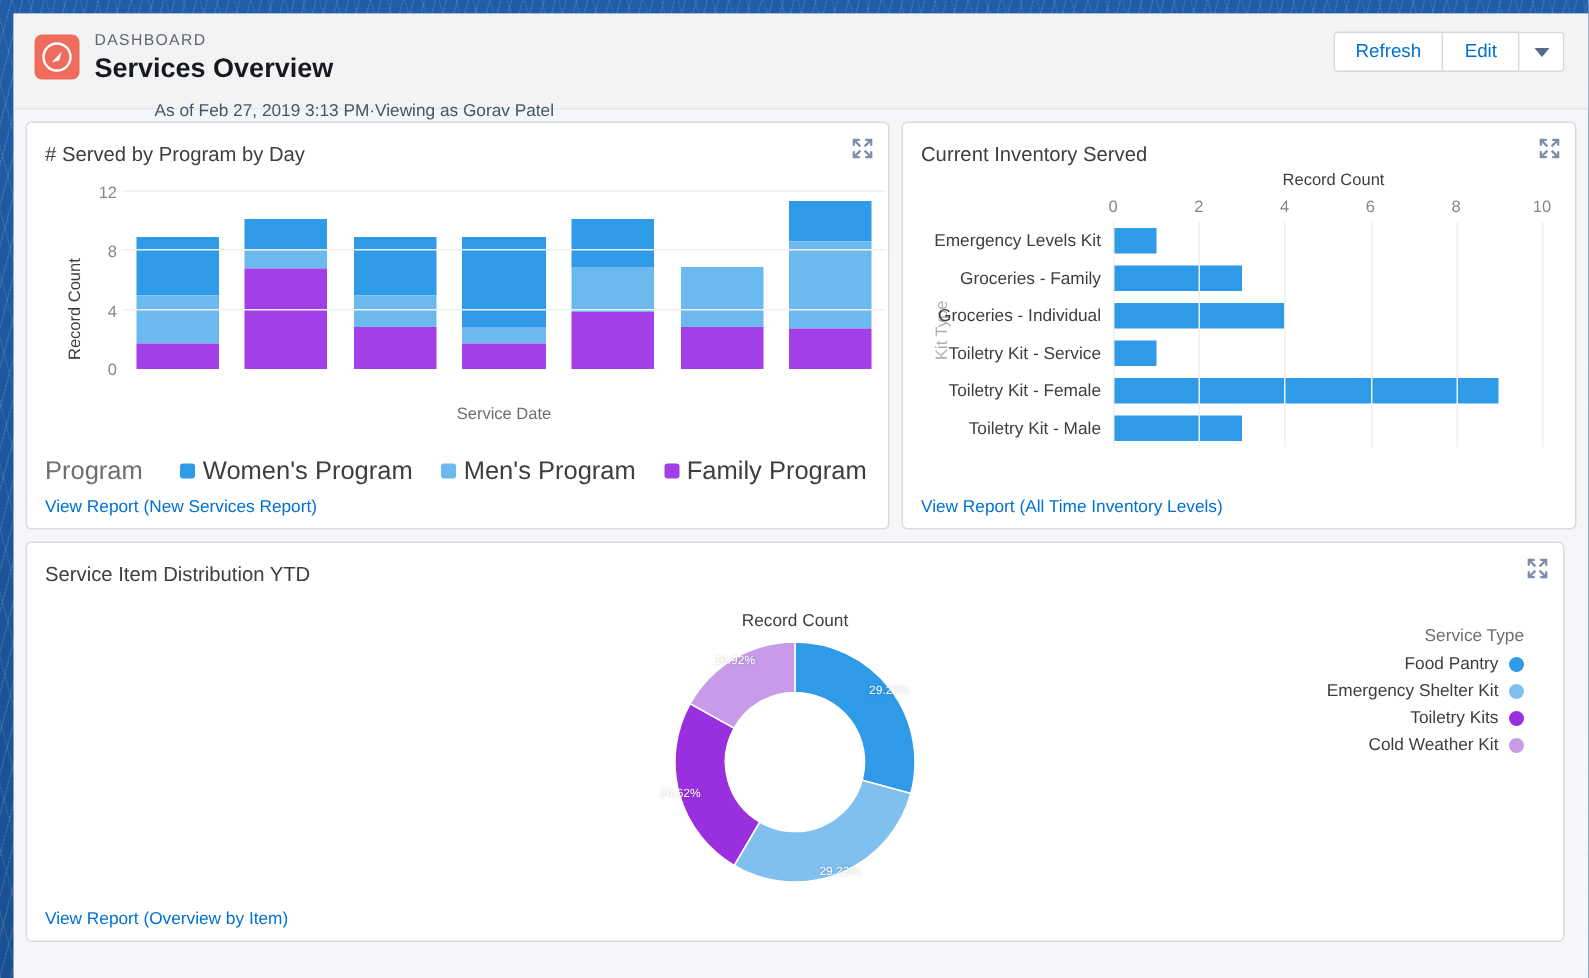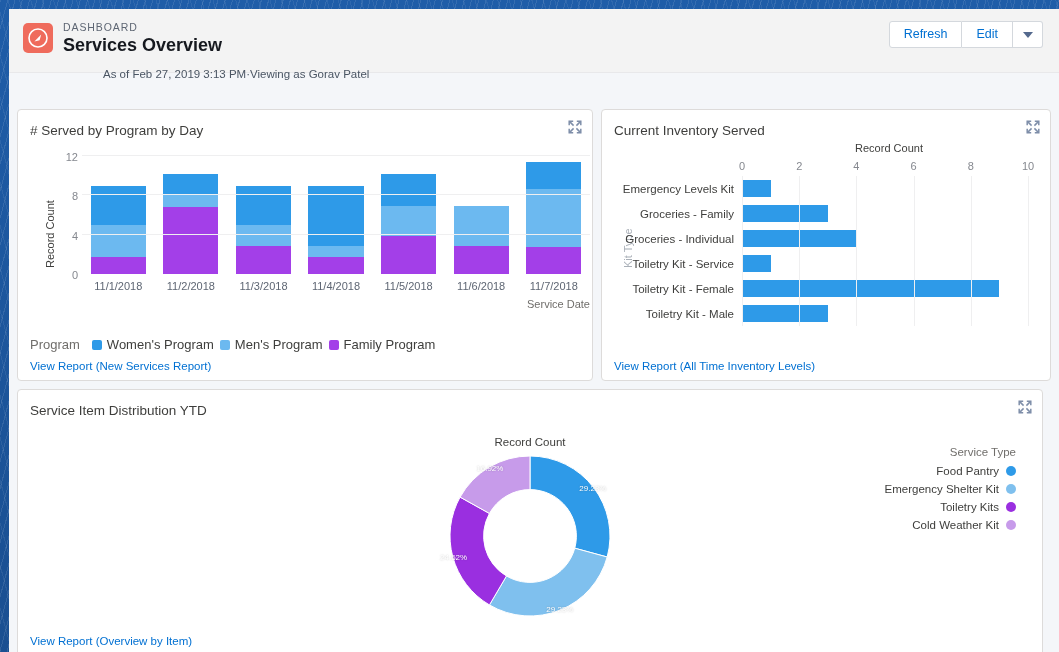--- a/index.html
+++ b/index.html
@@ -75,21 +75,21 @@
     width: 0; height: 0;
     border-left: 5px solid transparent; border-right: 5px solid transparent;
     border-top: 6px solid #54698d;
   }
 
   
   #grid {
     position: relative;
     padding: 8px;
   }
-  .row { display: flex; gap: 8px; margin-top: 28px; }
+  .row { display: flex; gap: 8px; }
   .row + .row { margin-top: 8px; }
   .panel {
     background: #fff;
     border: 1px solid #dddbda;
     border-radius: 4px;
     position: relative;
     padding: 11px 12px 8px 12px;
   }
   .panel-title {
     font-size: 13.5px; color: #3e3e3c; line-height: 18px;
@@ -113,38 +113,38 @@
   .chart-area { position: relative; }
   .axis-title-y {
     position: absolute;
     font-size: 11px; color: #3e3e3c;
     transform: rotate(-90deg);
     transform-origin: left top;
     white-space: nowrap;
   }
   .axis-title-x {
     font-size: 11px; color: #706e6b;
-    text-align: right;
+    text-align: center;
   }
 
   #served-plot { position: absolute; left: 52px; top: 6px; width: 508px; height: 118px; }
   .gridline { position: absolute; left: 0; right: 0; height: 1px; background: #efeff0; }
   #bars { position: absolute; inset: 0; display: flex; align-items: flex-end; }
   .bar-slot { flex: 1 1 0; display: flex; justify-content: center; height: 100%; align-items: flex-end; }
   .bar { width: 76%; display: flex; flex-direction: column; justify-content: flex-end; }
   .seg { width: 100%; }
   #y-ticks { position: absolute; left: 24px; top: 0; width: 24px; height: 130px; }
   #y-ticks div { position: absolute; right: 0; text-align: right; font-size: 11px; color: #85888f; }
   #x-ticks { position: absolute; left: 52px; top: 130px; width: 508px; display: flex; }
   #x-ticks div { flex: 1 1 0; text-align: center; font-size: 11px; color: #5e6673; }
 
   .legend-row {
     position: absolute; left: 12px; bottom: 28px;
-    display: flex; align-items: flex-end; gap: 6px;
-    font-size: 13px;
+    display: flex; align-items: flex-end; gap: 19px;
+    font-size: 17px;
   }
   .legend-label-title { color: #706e6b; margin-right: 6px; }
   .legend-item { display: flex; align-items: center; gap: 5px; color: #3e3e3c; cursor: pointer; }
   .swatch { width: 10px; height: 10px; border-radius: 2px; }
 
   
   #inv-chart { position: relative; height: 208px; }
   #inv-axis-title {
     position: absolute; left: 130px; right: 4px; top: 2px;
     text-align: center; font-size: 11px; color: #3e3e3c;
@@ -300,29 +300,20 @@
                   <div class="bar" title="11/7/2018">
                     <div class="seg" style="height: 27.5333px; background: rgb(46, 154, 232);"></div>
                     <div class="seg" style="height: 58.0167px; background: rgb(108, 185, 240);"></div>
                     <div class="seg" style="height: 26.55px; background: rgb(163, 63, 232);"></div>
                   </div>
                 </div>
               </div>
           <div class="gridline" style="bottom: 39.3333px;"></div>
               <div class="gridline" style="bottom: 78.6667px;"></div>
               <div class="gridline" style="bottom: 118px;"></div>
-            </div>
-          <div id="x-ticks">
-              <div>11/1/2018</div>
-              <div>11/2/2018</div>
-              <div>11/3/2018</div>
-              <div>11/4/2018</div>
-              <div>11/5/2018</div>
-              <div>11/6/2018</div>
-              <div>11/7/2018</div>
             </div>
           <div class="axis-title-x" style="position:absolute; left:52px; width:508px; top:148px;">Service Date</div>
         </div>
 
         <div class="legend-row">
           <span class="legend-label-title">Program</span>
           <span class="legend-item">
             <span class="swatch" style="background:#2e9ae8"></span>
             <span>Women's Program</span>
           </span>

